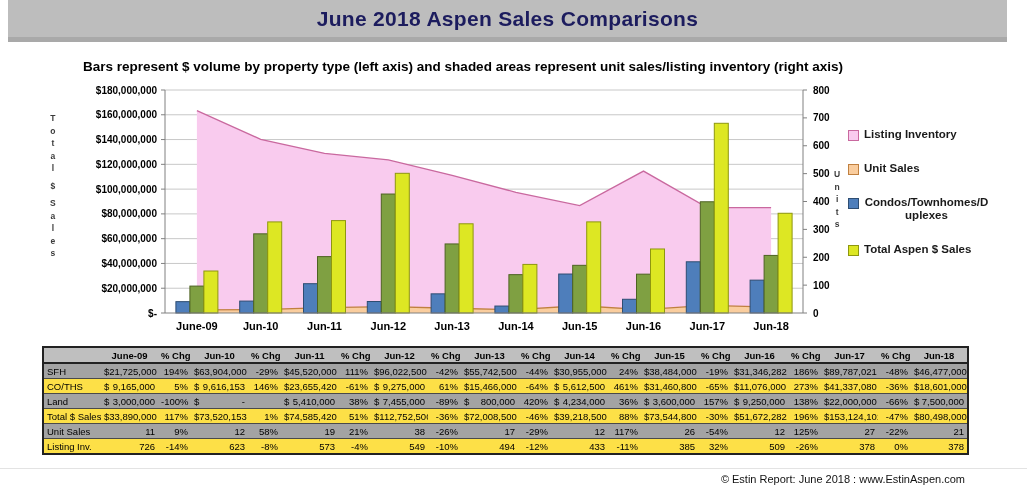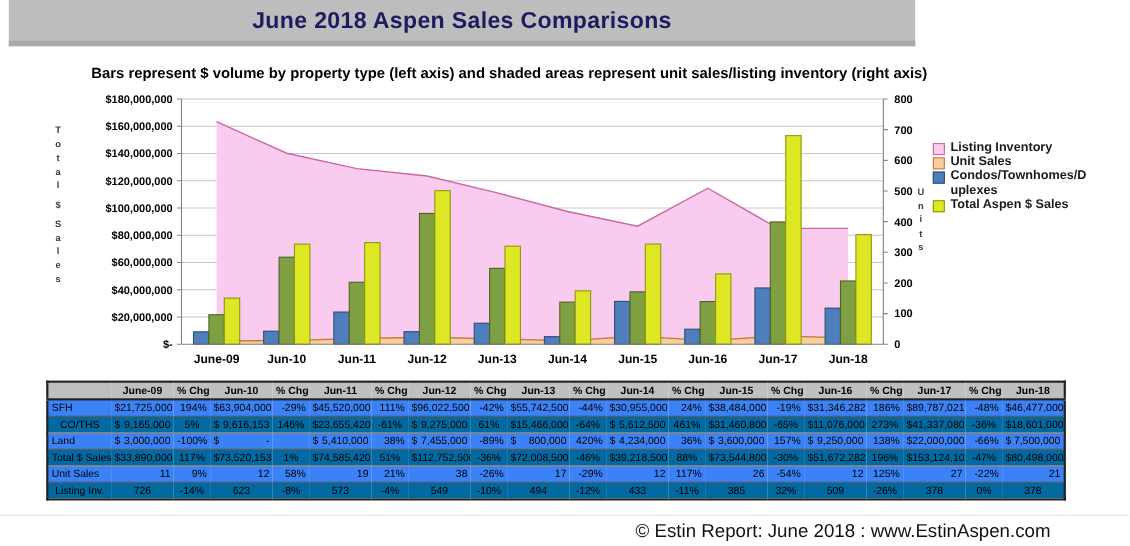--- a/index.html
+++ b/index.html
@@ -1,53 +1,53 @@
 <!DOCTYPE html>
 <html><head>
 <meta charset="utf-8">
 <style>
   html,body{margin:0;padding:0;background:#ffffff;}
   body{font-family:"Liberation Sans", sans-serif;}
   .stage{position:relative;width:1027px;height:496px;background:#ffffff;overflow:hidden;}
 
-  .titlebar{position:absolute;left:8px;top:0;width:824px;height:37px;background:#BDBDBD;
+  .titlebar{position:absolute;left:8px;top:0;width:999px;height:37px;background:#BDBDBD;
             border-bottom:5px solid #A9A9A9;display:flex;align-items:center;justify-content:center;}
   .title{font-size:21px;font-weight:bold;color:#1C1C5E;letter-spacing:.3px;}
 
   .subtitle{position:absolute;left:55px;top:59px;font-size:13.5px;font-weight:bold;color:#000;padding-left:28px;}
 
   .axis-title{position:absolute;display:flex;flex-direction:column;align-items:center;
               font-weight:bold;color:#3a3a3a;font-size:8.5px;line-height:12.5px;}
   #left-axis-title{left:50px;top:112px;}
   #right-axis-title{left:834px;top:168px;}
   .ax-gap{height:5px;}
 
   #chart-svg{position:absolute;left:0;top:80px;}
   svg text{font-family:"Liberation Sans", sans-serif;}
 
-  .legend{position:absolute;left:848px;top:128px;width:168px;display:flex;flex-direction:column;}
+  .legend{position:absolute;left:848px;top:128px;width:168px;display:flex;flex-direction:column;row-gap:21px;text-align:center;}
   .legend-item{display:flex;align-items:flex-start;column-gap:5px;font-size:11.5px;font-weight:bold;
                color:#1a1a1a;line-height:13px;}
   .legend-label{overflow-wrap:anywhere;max-width:125px;}
   .swatch{flex:0 0 auto;width:9px;height:9px;margin-top:2px;border:1px solid #555;}
 
   #data-table{position:absolute;left:42px;top:346px;width:922px;border-collapse:collapse;
               table-layout:fixed;font-size:9.5px;color:#000;border:2px solid #222;}
   #data-table th,#data-table td{padding:0 3px;height:14px;border-bottom:1.5px solid #4a4a4a;
               white-space:nowrap;overflow:hidden;}
   #data-table thead th{background:#BFBFBF;font-weight:bold;text-align:center;border-bottom:2px solid #222;font-size:9.5px;}
   td.label{text-align:left;}
   td.val{text-align:right;}
   td.pct{text-align:right;}
   .money-cell{display:flex;justify-content:space-between;align-items:center;}
-  .row-yellow td{background:#0369a1;text-align:center;}
-  .row-white td{background:#3b82f6;}
+  .row-yellow td{background:#fde047;}
+  .row-white td{background:#a3a3a3;}
 
   .footer-line{position:absolute;left:0;top:468px;width:1027px;height:1px;background:#E3E3E3;}
-  .footer{position:absolute;right:72px;top:473px;font-size:17px;color:#111;}
+  .footer{position:absolute;right:62px;top:473px;font-size:11px;color:#111;}
 </style>
 </head>
 <body>
 
 <div class="stage">
   <div class="titlebar">
     <div class="title">June 2018 Aspen Sales Comparisons</div>
   </div>
 
   <div class="subtitle">Bars represent $ volume by property type (left axis) and shaded areas represent unit sales/listing inventory (right axis)</div>

